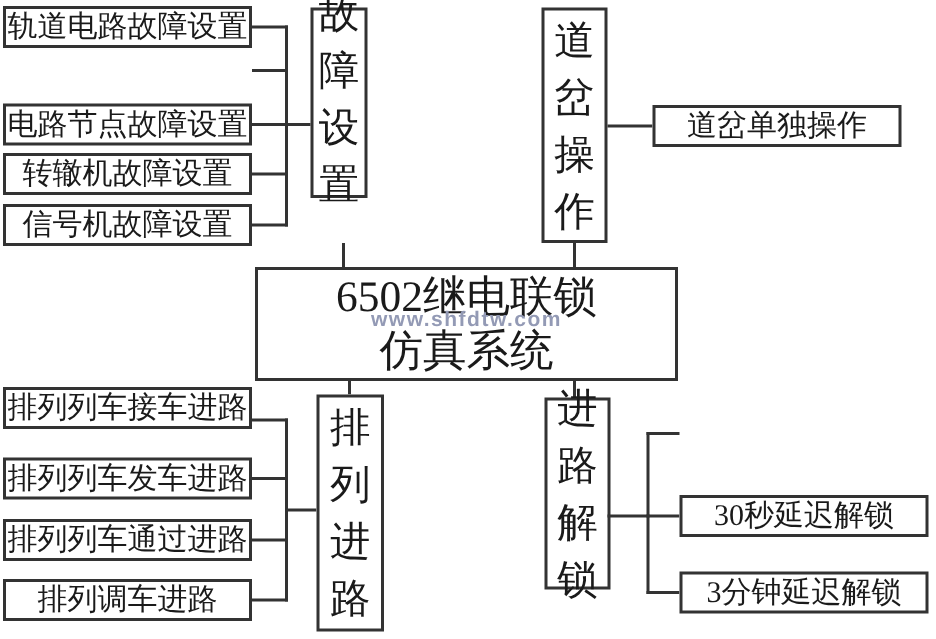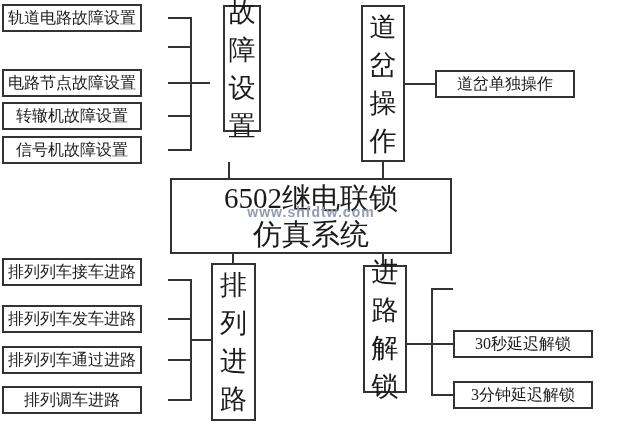--- a/index.html
+++ b/index.html
@@ -21,22 +21,22 @@
     position:absolute;
     box-sizing:border-box;
     border:2px solid var(--line);
     background:#fff;
     display:flex;
     align-items:center;
     justify-content:center;
     text-align:center;
   }
   .small{
-    width:140px;height:28px;
-    font-size:16px;
+    width:166px;height:28px;
+    font-size:20px;
     line-height:24px;
     white-space:nowrap;
   }
   .tall{
     font-size:27px;
     line-height:38px;
     word-break:break-all;
     padding:0 2px;
   }
   .center-box{
@@ -70,21 +70,21 @@
   <div class="box small" style="left:2px;top:102px;">转辙机故障设置</div>
   <div class="box small" style="left:2px;top:136px;">信号机故障设置</div>
 
   <div class="hline" style="left:168px;top:17px;width:24px;"></div>
   <div class="hline" style="left:168px;top:46px;width:24px;"></div>
   <div class="hline" style="left:168px;top:82px;width:42px;"></div>
   <div class="hline" style="left:168px;top:115px;width:24px;"></div>
   <div class="hline" style="left:168px;top:149px;width:24px;"></div>
   <div class="vline" style="left:190px;top:17px;height:134px;"></div>
 
-  <div class="box tall" style="left:223px;top:5px;width:38px;height:127px;">故障设置</div>
+  <div class="box tall" style="left:207px;top:5px;width:38px;height:127px;font-family:Liberation Mono, monospace;">故障设置</div>
   <div class="vline" style="left:228px;top:162px;height:16px;"></div>
 
   <div class="box tall" style="left:361px;top:5px;width:44px;height:157px;">道岔操作</div>
   <div class="hline" style="left:405px;top:83px;width:30px;"></div>
   <div class="box small" style="left:435px;top:70px;">道岔单独操作</div>
   <div class="vline" style="left:382px;top:162px;height:16px;"></div>
 
   <div class="box center-box">
     <div class="center-line">6502继电联锁</div>
     <div class="center-line">仿真系统</div>

